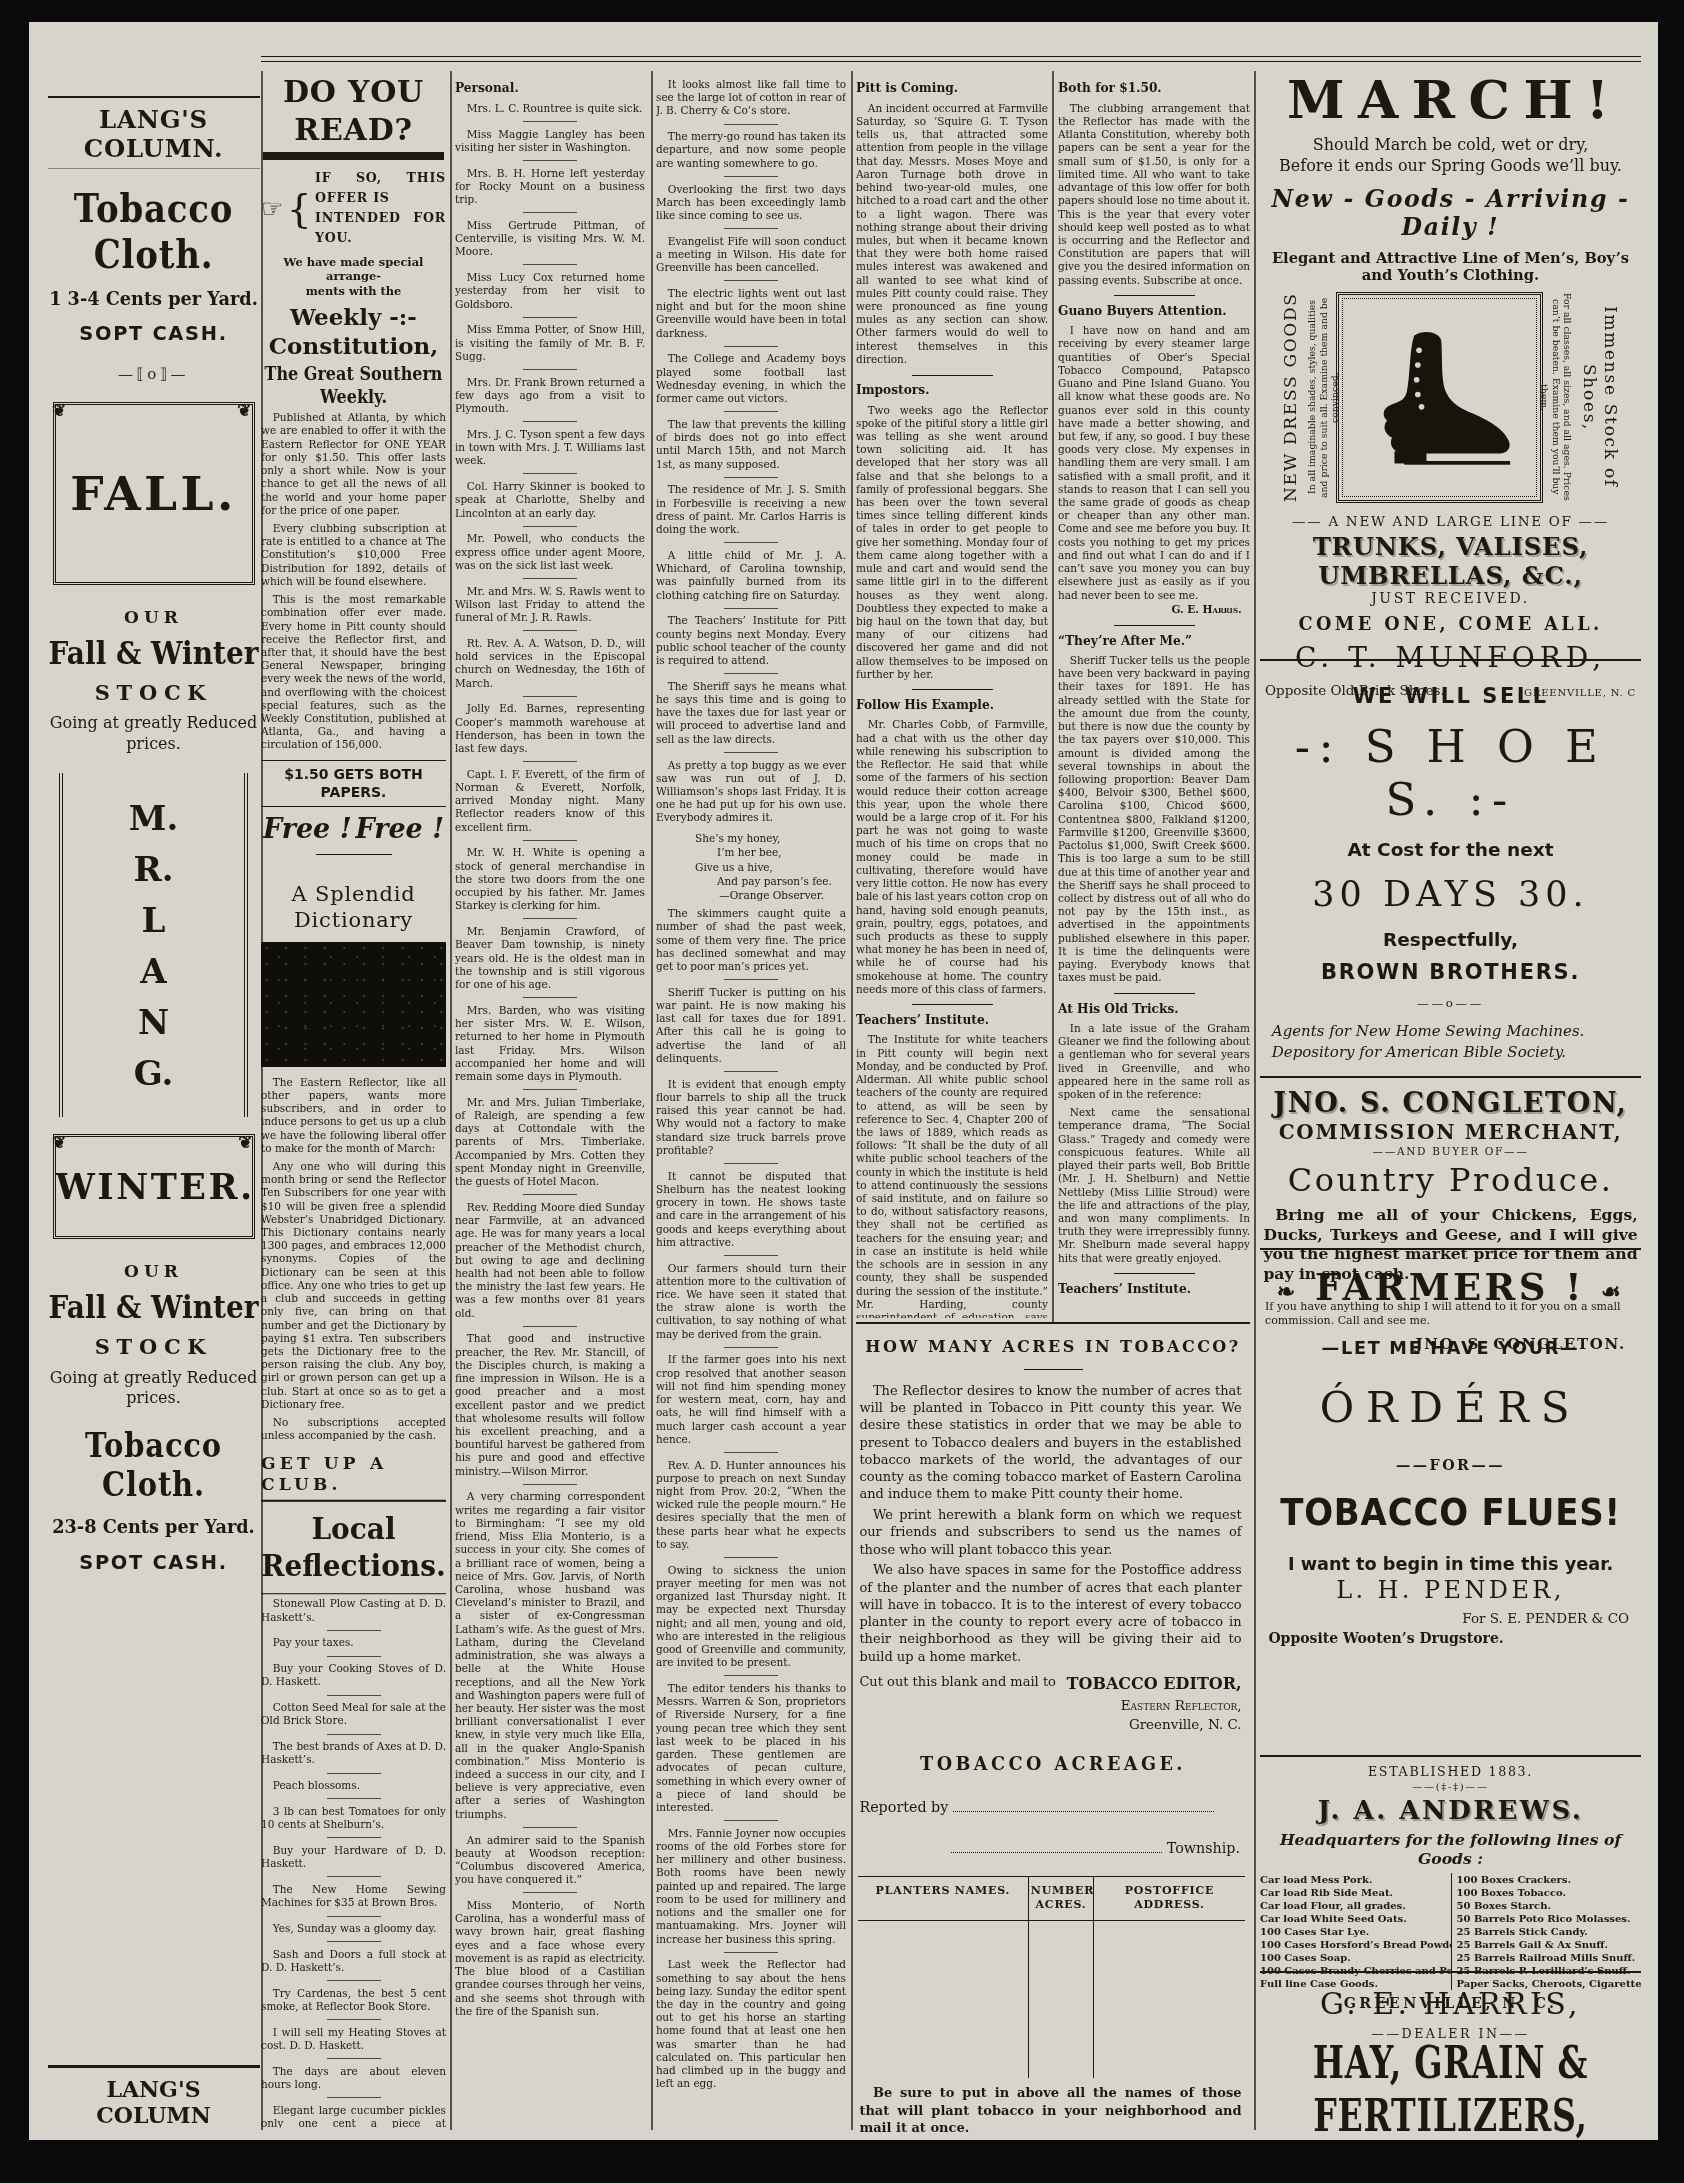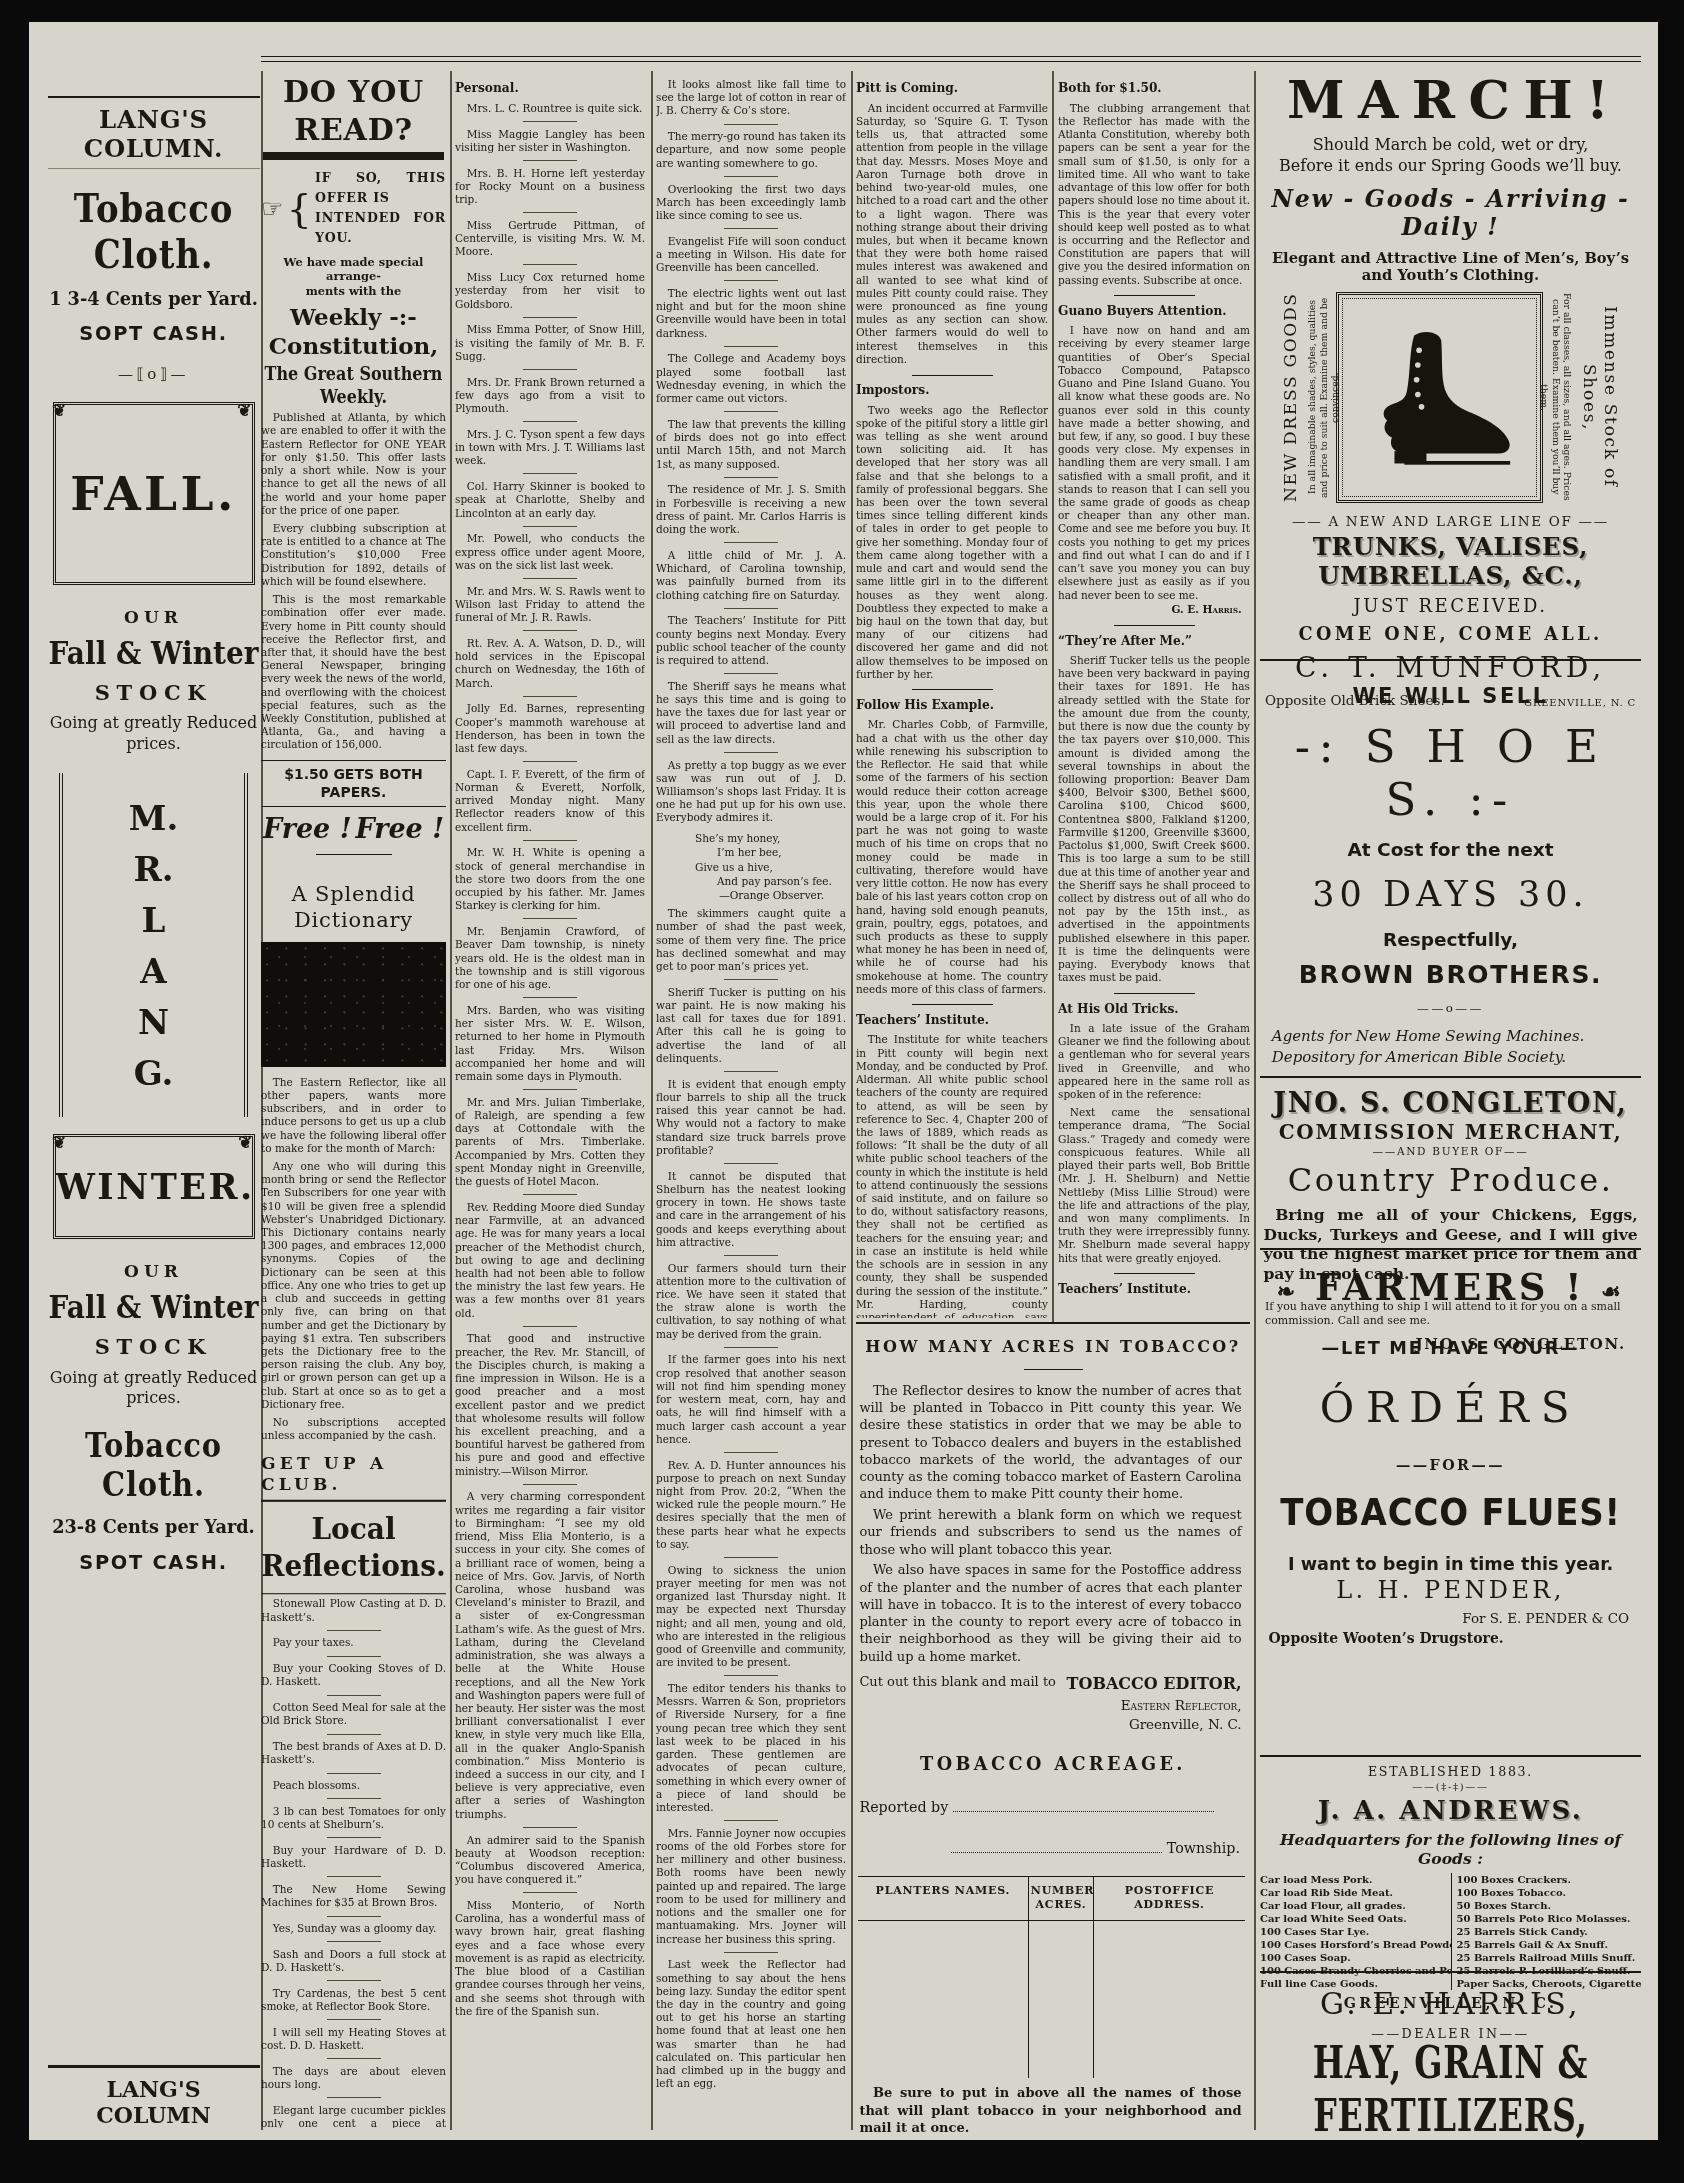--- a/index.html
+++ b/index.html
@@ -89,31 +89,31 @@
 .march-verse{font-size:16px;margin-top:5px;line-height:1.3;text-align:center}
 .march-new{font-size:23.6px;font-weight:bold;font-style:italic;margin-top:8.4px;letter-spacing:1.7px}
 .march-elegant{font-size:14.7px;font-weight:bold;margin-top:8.4px}
 .boot-row{display:flex;align-items:stretch;justify-content:center;gap:5px;margin-top:8.4px;height:211px}
 .vtext{writing-mode:vertical-rl;font-size:9.3px;line-height:1.25;text-align:center}
 .vtext.big{font-size:17px;letter-spacing:1.7px}
 .flip{transform:rotate(180deg)}
 .boot-frame{border:3.4px double #1c1912;outline:1.7px dotted #1c1912;outline-offset:-7.6px;width:207px;display:flex;align-items:center;justify-content:center}
 .newline{font-size:13.5px;letter-spacing:1.7px;margin-top:10px}
 .trunks{font-size:24.4px;font-weight:bold;letter-spacing:0.8px;margin-top:3.4px}
-.justrec{font-size:18px;letter-spacing:2.5px;margin-top:5px}
+.justrec{font-size:14px;letter-spacing:2.5px;}
 .comeone{font-size:17.7px;font-weight:bold;letter-spacing:3.4px;margin-top:6.7px}
 .munford{font-size:28px;margin-top:6.7px;letter-spacing:5px}
 .ad-foot{display:flex;justify-content:space-between;font-size:13.5px;margin-top:8.4px;padding:0 5px}
 .ad-foot .right{font-size:10px;align-self:flex-end;letter-spacing:0.8px}
 .wws{font-family:"DejaVu Sans",sans-serif;font-size:21px;font-weight:bold;letter-spacing:2.5px}
 .shoes-line{font-size:45px;letter-spacing:8.4px;margin-top:11.8px}
 .atcost{font-family:"DejaVu Sans",sans-serif;font-size:18.5px;font-weight:bold;margin-top:13.5px}
 .days30{font-size:35px;letter-spacing:5px;margin-top:13.5px}
 .respect{font-family:"DejaVu Sans",sans-serif;font-size:18.5px;font-weight:bold;margin-top:15px}
-.brown{font-family:"DejaVu Sans",sans-serif;font-size:25px;font-weight:bold;letter-spacing:1.7px;margin-top:10px}
+.brown{font-family:"DejaVu Sans",sans-serif;font-size:21px;font-weight:bold;letter-spacing:1.7px;margin-top:10px}
 .odash{font-size:11.8px;letter-spacing:2.5px;margin-top:11.8px}
 .agents{font-size:15px;font-style:italic;text-align:left;padding:0 11.8px;margin-top:11.8px;line-height:1.35}
 .congleton{font-size:27px;font-weight:bold;letter-spacing:1.7px}
 .commis{font-size:20px;font-weight:bold;letter-spacing:1.7px;margin-top:1.7px}
 .buyerof{font-size:10.5px;letter-spacing:1.7px;margin-top:1.7px}
 .country{font-size:32px;margin-top:3.4px;letter-spacing:2.5px}
 .cong-body{font-size:15.6px;font-weight:bold;text-align:justify;padding:0 3.4px;margin-top:6.7px;line-height:1.25;text-indent:11.8px}
 .cong-small{font-size:11px;text-align:left;padding:0 5px;margin-top:17px;line-height:1.25}
 .cong-sig{font-size:15px;font-weight:bold;letter-spacing:1.7px;text-align:right;padding-right:15px;margin-top:6.7px}
 .farmers{font-size:37px;font-weight:bold;letter-spacing:3.4px}

